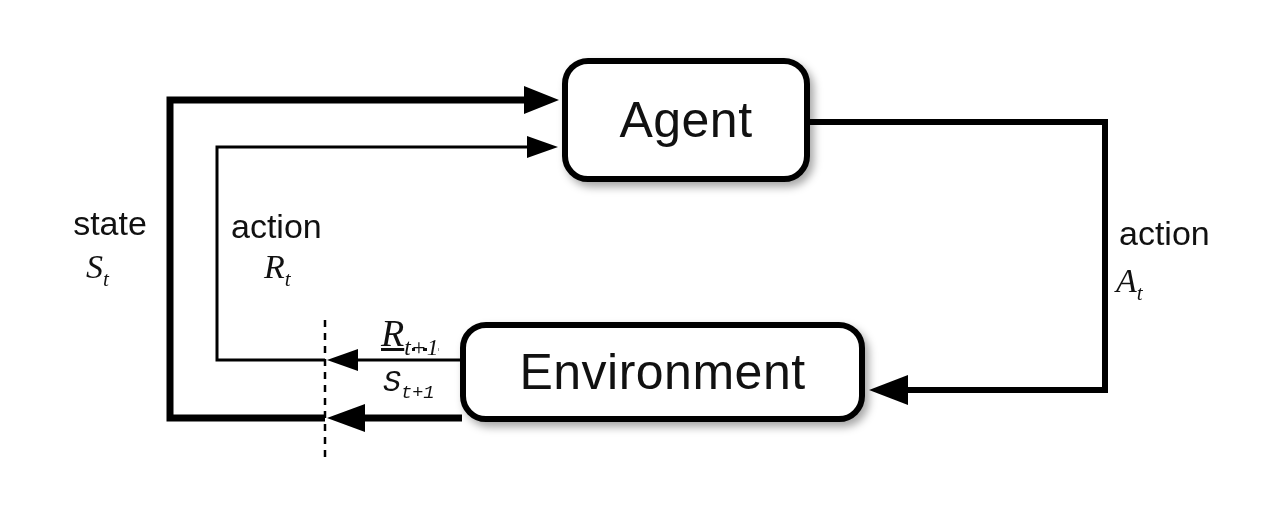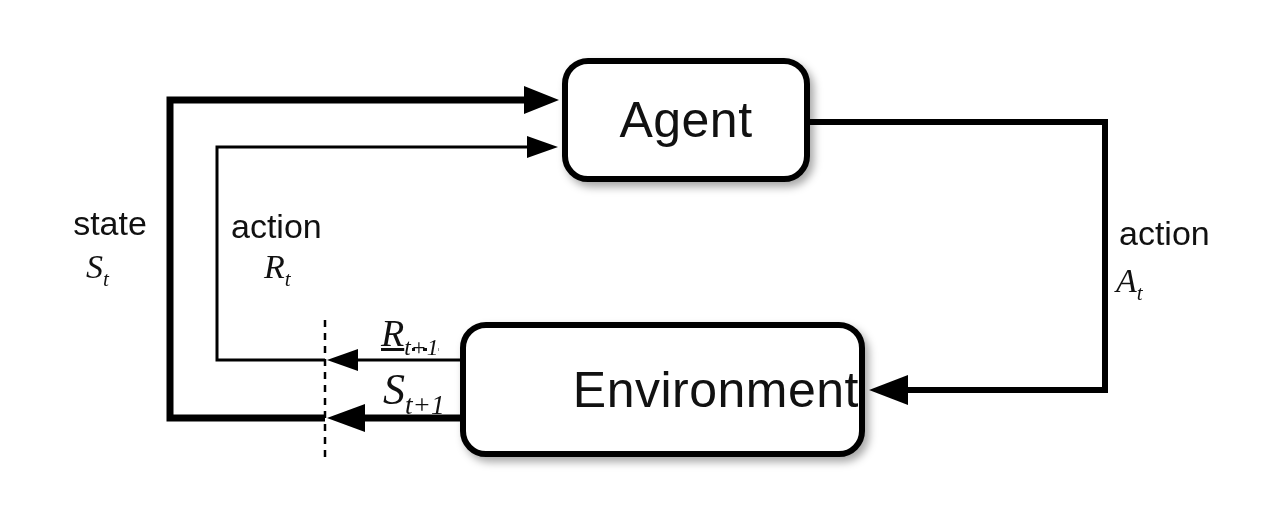--- a/index.html
+++ b/index.html
@@ -41,21 +41,21 @@
     align-items: center;
     justify-content: center;
     box-sizing: border-box;
   }
   .node-agent {
     left: 562px; top: 58px;
     width: 248px; height: 124px;
   }
   .node-environment {
     left: 460px; top: 322px;
-    width: 405px; height: 135px; justify-content: flex-end;
+    width: 405px; height: 100px;
   }
   .node-label {
     font-size: 50px;
     letter-spacing: 0.5px;
     color: var(--text-color, #111111);
     white-space: nowrap;
   }
   .word-label {
     position: absolute;
     font-size: 34px;
@@ -75,21 +75,21 @@
     line-height: 0;
     vertical-align: sub;
   }
   .lbl-state  { left: 45px;  top: 206px; width: 130px; text-align: center; }
   .sym-state  { left: 86px;  top: 250px; }
   .lbl-reward { left: 231px; top: 209px; }
   .sym-reward { left: 229px; top: 250px; margin-left: 35px; }
   .lbl-action { left: 1119px; top: 216px; text-align: right; }
   .sym-action { left: 1116px; top: 264px; font-style: italic; }
   .sym-next-reward { left: 381px; top: 314px; font-size: 38px; text-decoration: underline; }
-  .sym-next-state  { left: 383px; top: 368px; font-size: 44px; }
+  .sym-next-state  { left: 383px; top: 368px; font-size: 30px; font-family: Liberation Mono, monospace; }
 </style>
 </head>
 <body>
 
 <div class="canvas">
 
   <svg class="wires" viewBox="0 0 1282 526" xmlns="http://www.w3.org/2000/svg">
 
     <path d="M 768 122 L 1105 122 L 1105 390 L 878 390" stroke-width="6"></path>
     <polygon points="869,390 908,375 908,405"></polygon>

